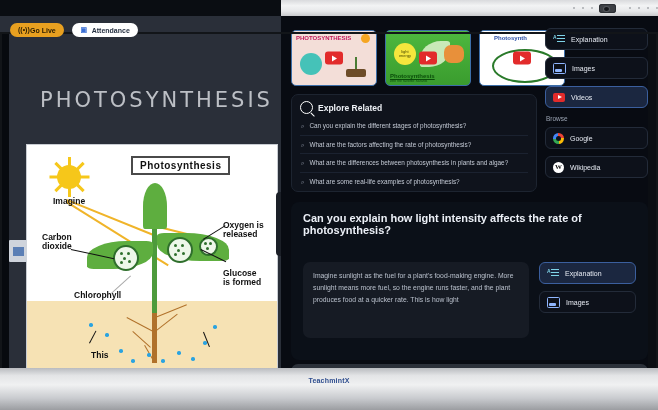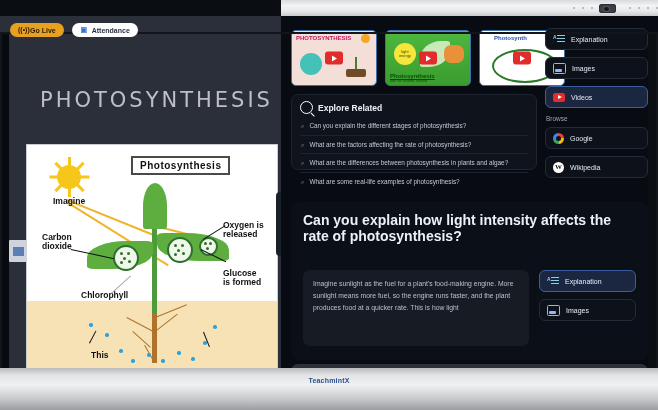--- a/index.html
+++ b/index.html
@@ -92,21 +92,21 @@
   .t1-plant .pot{position:absolute;left:4px;bottom:0;width:20px;height:8px;background:#6d4c28;border-radius:2px;}
   .t1-plant .st{position:absolute;left:13px;bottom:6px;width:2px;height:14px;background:#4a7c34;}
   .t1-sun{position:absolute;right:6px;top:3px;width:9px;height:9px;border-radius:50%;background:#f5a623;}
   .t2-sun{position:absolute;left:8px;top:12px;width:22px;height:22px;border-radius:50%;background:#f5e63d;
     display:flex;align-items:center;justify-content:center;font-size:4px;color:#4a4a00;text-align:center;line-height:1;}
   .t2-leaf{position:absolute;left:34px;top:10px;width:30px;height:26px;background:#dff3cf;
     border-radius:70% 10% 70% 10%;opacity:.85;}
   .t2-face{position:absolute;right:6px;top:14px;width:20px;height:18px;border-radius:7px;background:#e8903a;}
   .t3-oval{position:absolute;left:12px;top:18px;width:62px;height:30px;border:2px solid #2a7a2a;border-radius:50%;}
 
-  .explore{position:absolute;left:10px;top:78px;width:246px;height:76px;
+  .explore{position:absolute;left:10px;top:78px;width:246px;height:98px;
     background:#0f131c;border:1px solid #1d2430;border-radius:7px;box-sizing:border-box;padding:6px 8px;}
   .explore-hd{display:flex;align-items:center;gap:5px;margin-bottom:3px;}
   .explore-hd .ico{width:11px;height:11px;border-radius:50%;border:1.4px solid #fff;position:relative;}
   .explore-hd .ico:after{content:"";position:absolute;right:-3px;bottom:-2px;width:5px;height:1.4px;background:#fff;transform:rotate(45deg);}
   .explore-hd .tx{font-size:8.5px;font-weight:bold;color:#eef1f6;}
   .q{display:flex;align-items:flex-start;gap:5px;padding:4px 1px;border-bottom:1px solid #1b2230;
     font-size:6.4px;color:#c3c9d4;line-height:1.45;cursor:pointer;}
   .q:last-child{border-bottom:none;}
   .q .mg{flex:0 0 auto;color:#9aa3b2;font-size:6px;margin-top:1px;}
 
@@ -128,21 +128,21 @@
   .ic-yt:after{content:"";border-left:4px solid #fff;border-top:2.5px solid transparent;border-bottom:2.5px solid transparent;margin-left:1px;}
   .ic-g{width:11px;height:11px;border-radius:50%;
     background:conic-gradient(#ea4335 0 25%,#fbbc05 25% 50%,#34a853 50% 75%,#4285f4 75% 100%);
     position:relative;}
   .ic-g:after{content:"";position:absolute;left:3px;top:3px;width:5px;height:5px;border-radius:50%;background:#0d111a;}
   .ic-w{width:11px;height:11px;border-radius:50%;background:#fff;color:#111;
     font-size:7px;font-weight:bold;display:flex;align-items:center;justify-content:center;font-family:"Liberation Serif",serif;}
 
   .answer{position:absolute;left:10px;top:186px;width:357px;height:158px;
     background:#0b1018;border-radius:8px;box-sizing:border-box;padding:10px 12px;}
-  .a-q{font-size:14px;font-weight:bold;color:#ecf0f7;margin-bottom:26px;}
+  .a-q{font-size:11px;font-weight:bold;color:#ecf0f7;margin-bottom:26px;}
   .a-body{display:flex;gap:10px;}
   .a-card{flex:1;background:#161b24;border-radius:7px;padding:8px 10px;height:76px;box-sizing:border-box;overflow:hidden;}
   .a-card p{margin:0;font-size:6.8px;line-height:1.75;color:#b9c0cc;}
   .a-side{width:97px;}
   .a-side .bbtn{height:22px;}
 
   .askbar{position:absolute;left:10px;top:348px;width:357px;height:22px;background:#2b3039;
     border-radius:7px 7px 0 0;display:flex;align-items:center;padding:0 10px;box-sizing:border-box;
     justify-content:space-between;}
   .askbar .ph{font-size:7px;color:#9aa1ad;}
@@ -213,21 +213,21 @@
             <div class="ray" style="transform:rotate(135deg)"></div>
             <div class="core"></div>
           </div>
 
           <div class="ray-line" style="left:40px;top:54px;width:95px;transform:rotate(22deg)"></div>
           <div class="ray-line" style="left:40px;top:56px;width:120px;transform:rotate(32deg)"></div>
           <div class="ray-line" style="left:120px;top:78px;width:60px;transform:rotate(14deg)"></div>
 
           <div class="lbl" style="left:26px;top:52px;">Imagine</div>
           <div class="lbl" style="left:15px;top:88px;">Carbon<br>dioxide</div>
-          <div class="lbl" style="left:32px;top:146px;padding-left:22px;">Chlorophyll</div>
+          <div class="lbl" style="left:25px;top:146px;padding-left:22px;">Chlorophyll</div>
           <div class="lbl" style="left:196px;top:76px;">Oxygen is<br>released</div>
           <div class="lbl" style="left:196px;top:124px;">Glucose<br>is formed</div>
           <div class="lbl" style="left:64px;top:206px;">This</div>
 
           <div class="stem"></div>
           <div class="root"></div>
 
           <div class="leaf" style="left:116px;top:38px;width:24px;height:46px;border-radius:60% 60% 10% 10%;"></div>
           <div class="leaf" style="left:60px;top:96px;width:66px;height:28px;"></div>
           <div class="leaf" style="left:130px;top:88px;width:72px;height:28px;border-radius:10% 60% 10% 60%;"></div>

